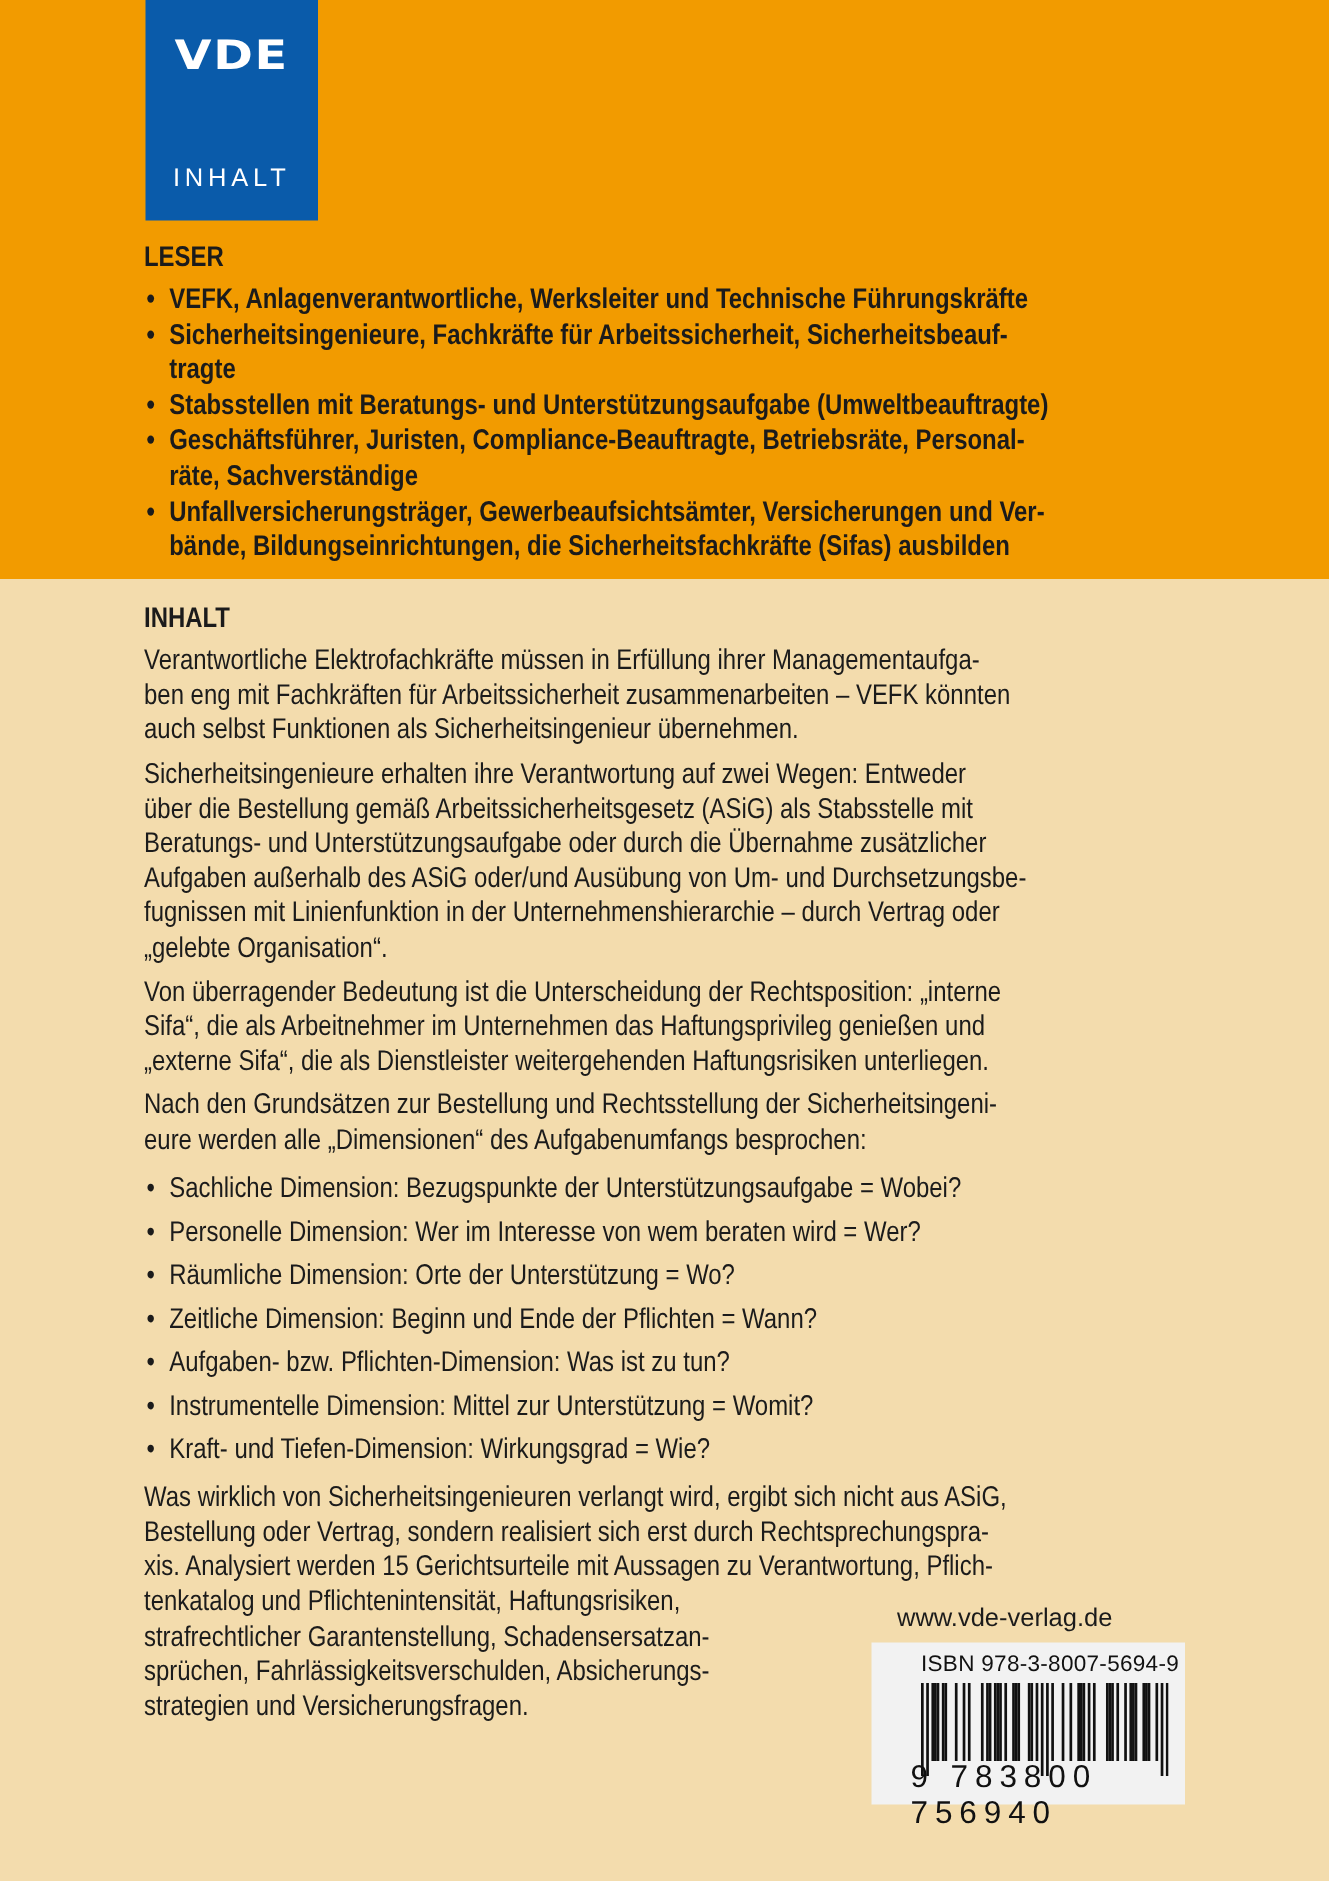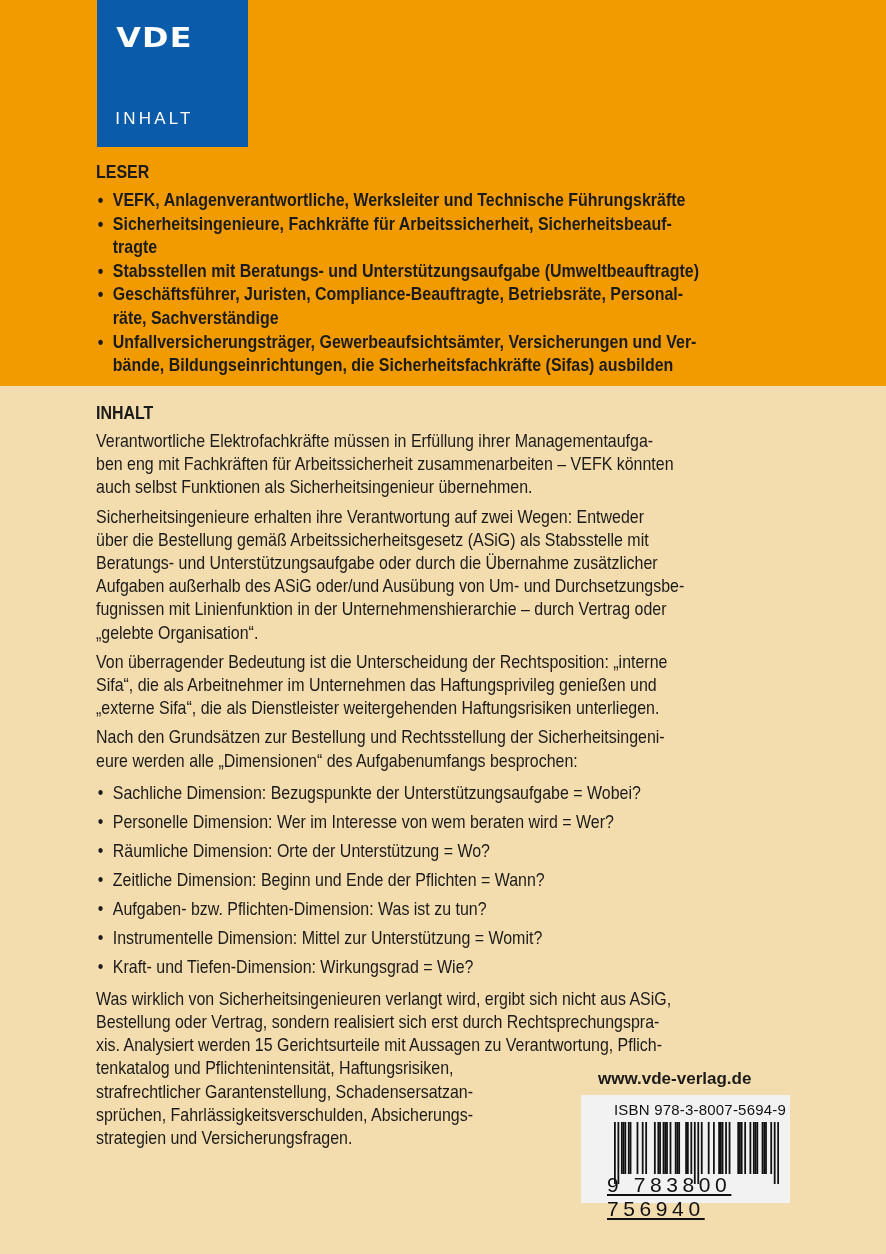--- a/index.html
+++ b/index.html
@@ -10,21 +10,20 @@
     color: #1b1b1b;
     position: relative;
   }
   .top {
     position: absolute; left: 0; top: 0; width: 886px; height: 386px;
     background: #F29B00;
   }
   .logo {
     position: absolute; left: 97px; top: 0; width: 115px; height: 147px;
     background: #0A5BAA;
-    padding-left: 36px;
   }
   .logo .vde {
     position: absolute; left: 0; width: 115px; top: 22px;
     text-align: center; color: #ffffff;
     font-family: "DejaVu Sans", sans-serif; font-weight: bold;
     font-size: 27px; letter-spacing: 1px;
     transform: scaleX(1.18); transform-origin: center;
   }
   .logo .verlag {
     position: absolute; left: 0; width: 115px; top: 109px;
@@ -53,38 +52,37 @@
   .inhalt p {
     margin: 0 0 6px 0; font-size: 19px; line-height: 23.2px;
   }
   .inhalt ul.dims { list-style: none; margin: 4px 0 6px 0; padding: 0; }
   .inhalt ul.dims li {
     position: relative; padding-left: 20px;
     font-size: 19px; line-height: 29px;
   }
   .url {
     position: absolute; left: 598px; top: 1069px;
-    font-size: 17px; font-weight: bold; color: #1b1b1b;
+    font-size: 17px; font-weight: normal; color: #1b1b1b;
   }
   .barcode-box {
     position: absolute; left: 581px; top: 1095px; width: 209px; height: 108px;
     background: #F2F2F2;
   }
   .isbn {
     position: absolute; left: 33px; top: 6px;
     font-size: 15px; color: #111; letter-spacing: 0.2px;
   }
   .bars {
     position: absolute; left: 33px; top: 27px; width: 165px; height: 62px;
   }
   .ean {
     position: absolute; left: 26px; top: 78px;
     font-size: 21px; color: #111; letter-spacing: 4.6px;
     background: transparent;
-    text-decoration: underline;
   }
 </style>
 </head>
 <body>
 
 <div class="top"></div>
 
 <div class="logo">
   <div class="vde">VDE</div>
   <div class="verlag">INHALT</div>

